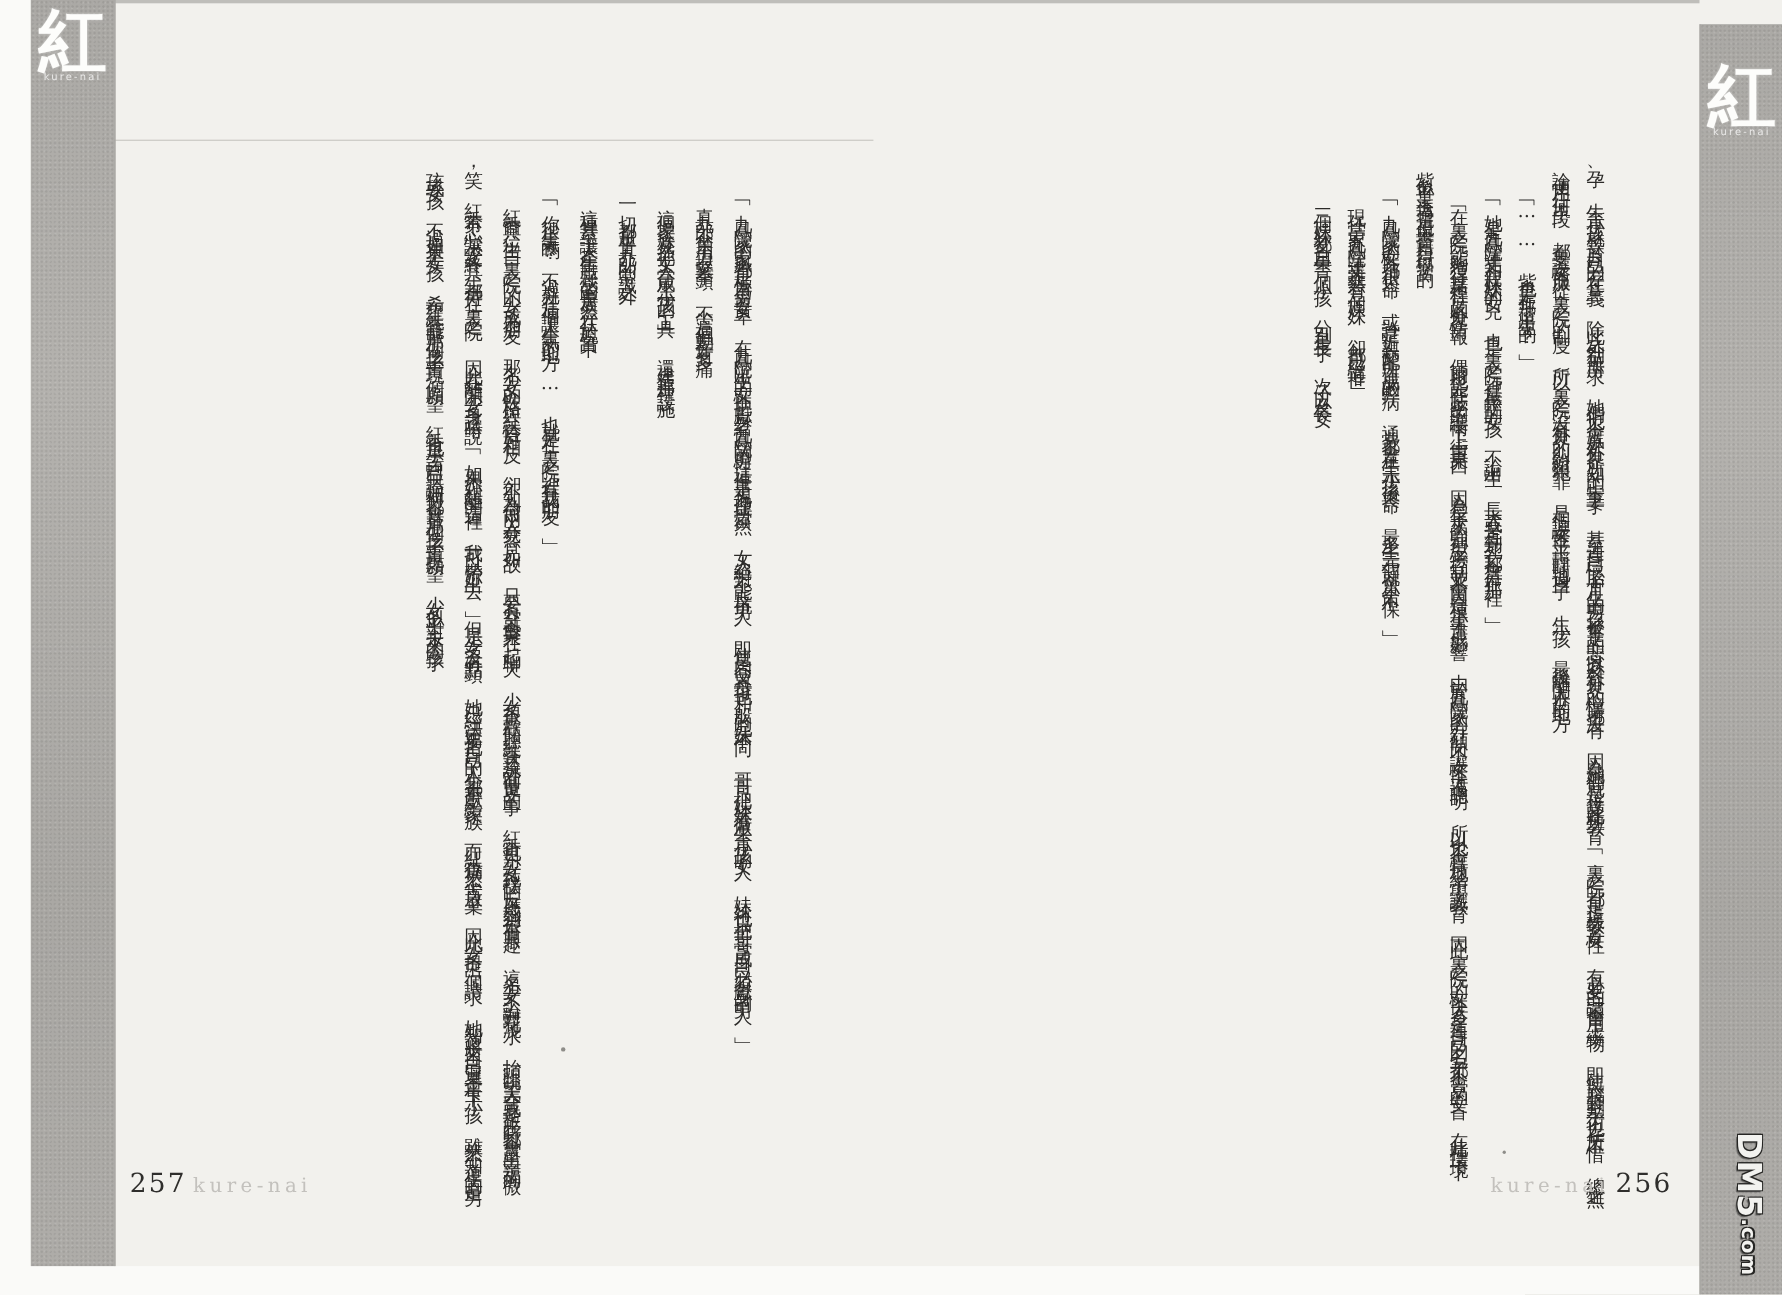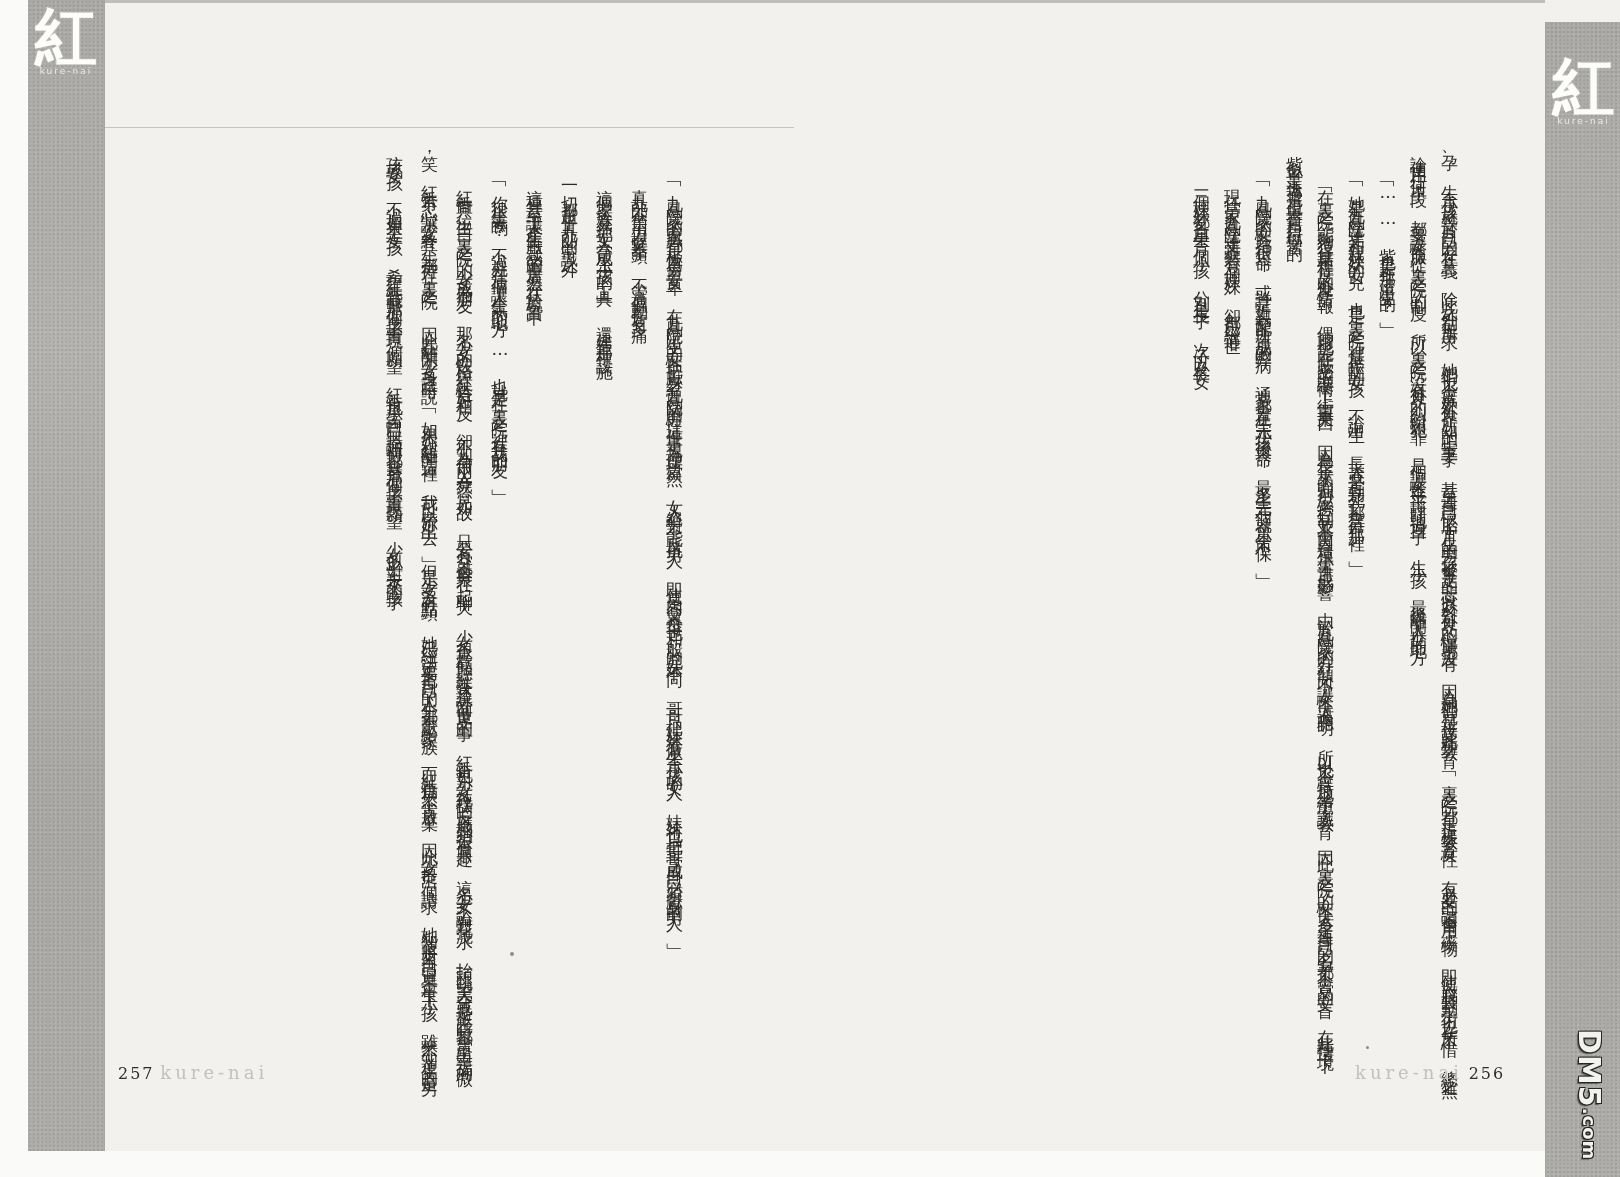--- a/index.html
+++ b/index.html
@@ -49,21 +49,21 @@
     position:absolute; top:142px; height:934px;
     writing-mode:vertical-rl; text-orientation:upright;
     font-size:17px; letter-spacing:6px; color:#2b2a28;
   }
   .page-text p { margin:0; padding:0; }
   .page-text p.indent { text-indent:2em; }
   .text-right { left:933px; width:532px; line-height:31px; }
   .text-left  { left:128px;  width:564px; line-height:35px; }
   
   .footer { position:absolute; top:1062px; font-size:18px; white-space:nowrap; }
-  .footer .pagenum { font-size:16px; color:#2f2e2c; letter-spacing:2px; }
+  .footer .pagenum { font-size:24px; color:#2f2e2c; letter-spacing:2px; }
   .footer .series  { color:#c3c1bd; letter-spacing:4px; }
   .footer-left  { left:118px; }
   .footer-right { left:1355px; }
   
   .top-edge  { position:absolute; left:104px; top:0; width:1441px; height:3px; background:rgba(150,148,144,0.55); }
   .page-rule { position:absolute; left:104px; top:127px; width:690px; height:1px; background:rgba(170,168,164,0.6); }
   .speck { position:absolute; width:4px; height:4px; border-radius:50%; background:rgba(60,58,55,0.55); }
   .speck-a { left:510px; top:952px; }
   .speck-b { left:1366px; top:1046px; width:3px; height:3px; }
 </style>

